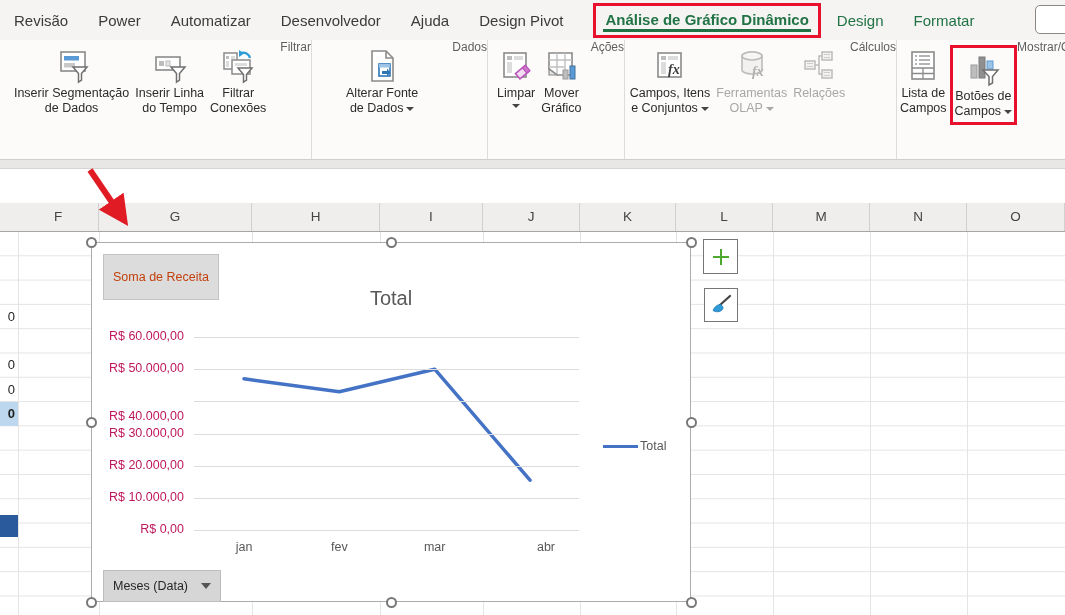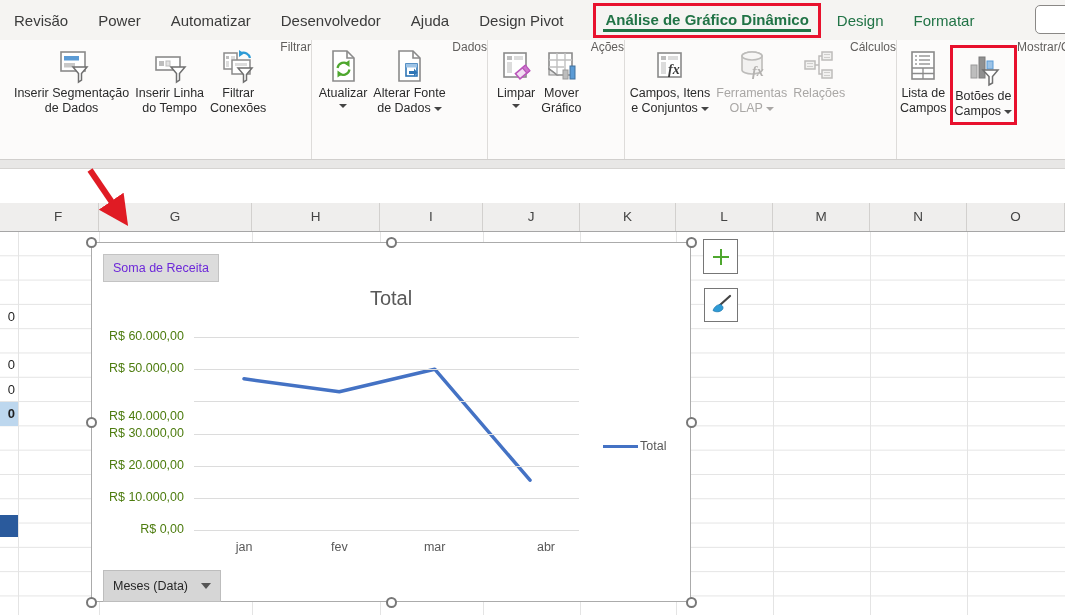--- a/index.html
+++ b/index.html
@@ -56,26 +56,26 @@
   #pivot-header-frag { position:absolute; left:0; top:283px; width:18px; height:22px;
                        background:#2a5a9c; }
   #selected-row-frag { background:#bdd7ee; font-weight:bold; }
 
   
   #chart { position:absolute; left:91px; top:242px; width:600px; height:360px;
            background:#fff; border:1px solid #ababab; }
   .handle { position:absolute; width:11px; height:11px; border-radius:50%;
             background:#fff; border:2px solid #787878; z-index:6; }
   #soma-btn { position:absolute; left:11px; top:11px; background:#dcdcdc;
-              border:1px solid #c3c3c3; padding:6px 9px; font-size:12.5px; color:#6d28d9; }
+              border:1px solid #c3c3c3; padding:15px 9px; font-size:12.5px; color:#c2410c; }
   #chart-title { position:absolute; left:0; top:44px; width:100%; text-align:center;
                  font-size:20px; color:#595959; }
   .gridline { position:absolute; left:102px; width:385px; height:1px; background:#dcdcdc; }
   .ytick { position:absolute; left:0; width:92px; text-align:right; font-size:12.5px;
-           color:#4d7c0f; }
+           color:#be185d; }
   .xtick { position:absolute; top:297px; transform:translateX(-50%); font-size:12.5px;
            color:#595959; }
   #series-svg { position:absolute; left:102px; top:94px; overflow:visible; }
   #legend { position:absolute; left:511px; top:196px; display:flex; align-items:center; }
   #legend-line { width:35px; height:3px; }
   #legend-label { font-size:12.5px; color:#595959; margin-left:2px; }
   #meses-btn { position:absolute; left:11px; top:327px; background:#d6d6d6;
                border:1px solid #bdbdbd; padding:8px 9px; font-size:12.5px; color:#262626;
                display:flex; align-items:center; }
   #meses-btn .tri { display:inline-block; width:0; height:0; border-left:5px solid transparent;
@@ -153,34 +153,20 @@
           </span>
           <span class="lbl">Filtrar</span>
           <span class="lbl">Conexões</span>
         </div>
       </div>
       <div class="rgroup-label">Filtrar</div>
     </div>
 
     <div class="rgroup" style="width:176px">
       <div class="rgroup-buttons">
-        <div class="rbtn">
-          <span class="icn">
-            <svg width="36" height="36" viewBox="0 0 36 36">
-                <path d="M8 3 h14 l7 7 v23 h-21 z" fill="#fff" stroke="#8a8a8a" stroke-width="1.6"></path>
-                <path d="M22 3 v7 h7" fill="none" stroke="#8a8a8a" stroke-width="1.6"></path>
-                <path d="M12.5 20 a6.5 6.5 0 0 1 11 -3.5" fill="none" stroke="#4ea72e" stroke-width="2.2"></path>
-                <polygon points="24.5,12 24.5,19 19.5,15.5" fill="#4ea72e"></polygon>
-                <path d="M24.5 21.5 a6.5 6.5 0 0 1 -11 3.5" fill="none" stroke="#4ea72e" stroke-width="2.2"></path>
-                <polygon points="12.5,29.5 12.5,22.5 17.5,26" fill="#4ea72e"></polygon>
-              </svg>
-          </span>
-          <span class="lbl">Atualizar</span>
-          <span class="chev below"></span>
-        </div>
         <div class="rbtn">
           <span class="icn">
             <svg width="36" height="36" viewBox="0 0 36 36">
                 <path d="M8 3 h14 l7 7 v23 h-21 z" fill="#fff" stroke="#8a8a8a" stroke-width="1.6"></path>
                 <path d="M22 3 v7 h7" fill="none" stroke="#8a8a8a" stroke-width="1.6"></path>
                 <rect x="15" y="16" width="11" height="12" fill="#fff" stroke="#2e75b6" stroke-width="1.6"></rect>
                 <rect x="15" y="16" width="11" height="3.5" fill="#9dc3e6"></rect>
                 <path d="M18 23 h5 v-2.5 l3.5 4 -3.5 4 v-2.5 h-5 z" fill="#2e75b6"></path>
               </svg>
           </span>

